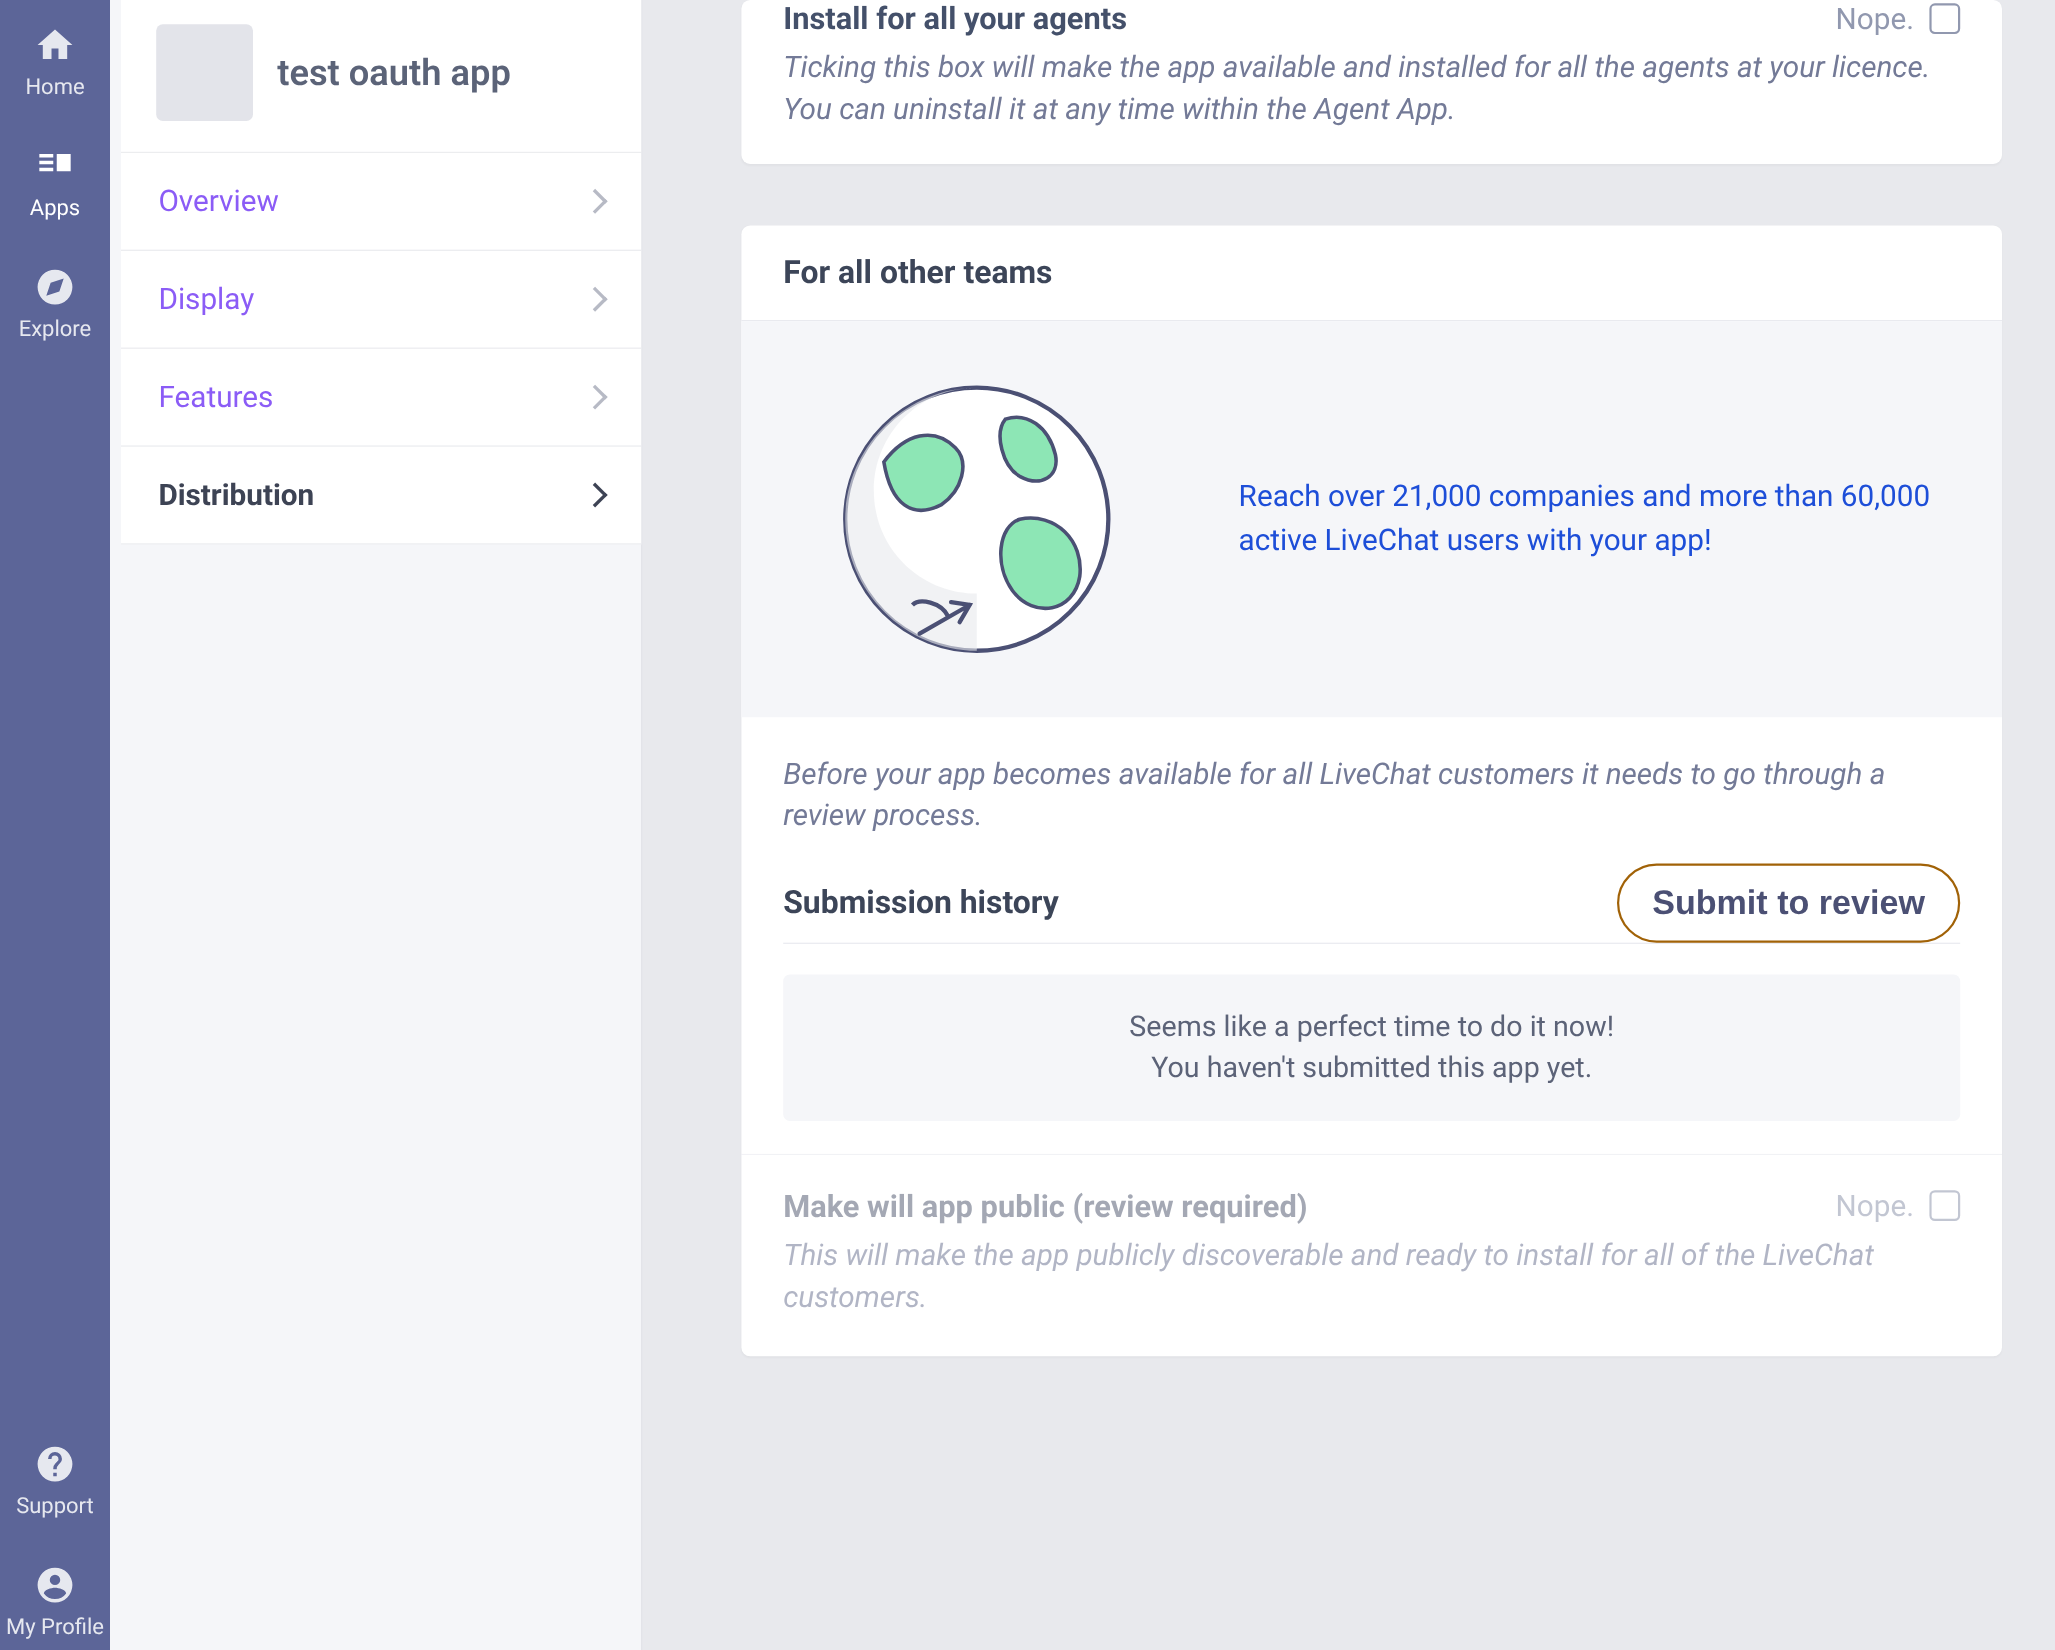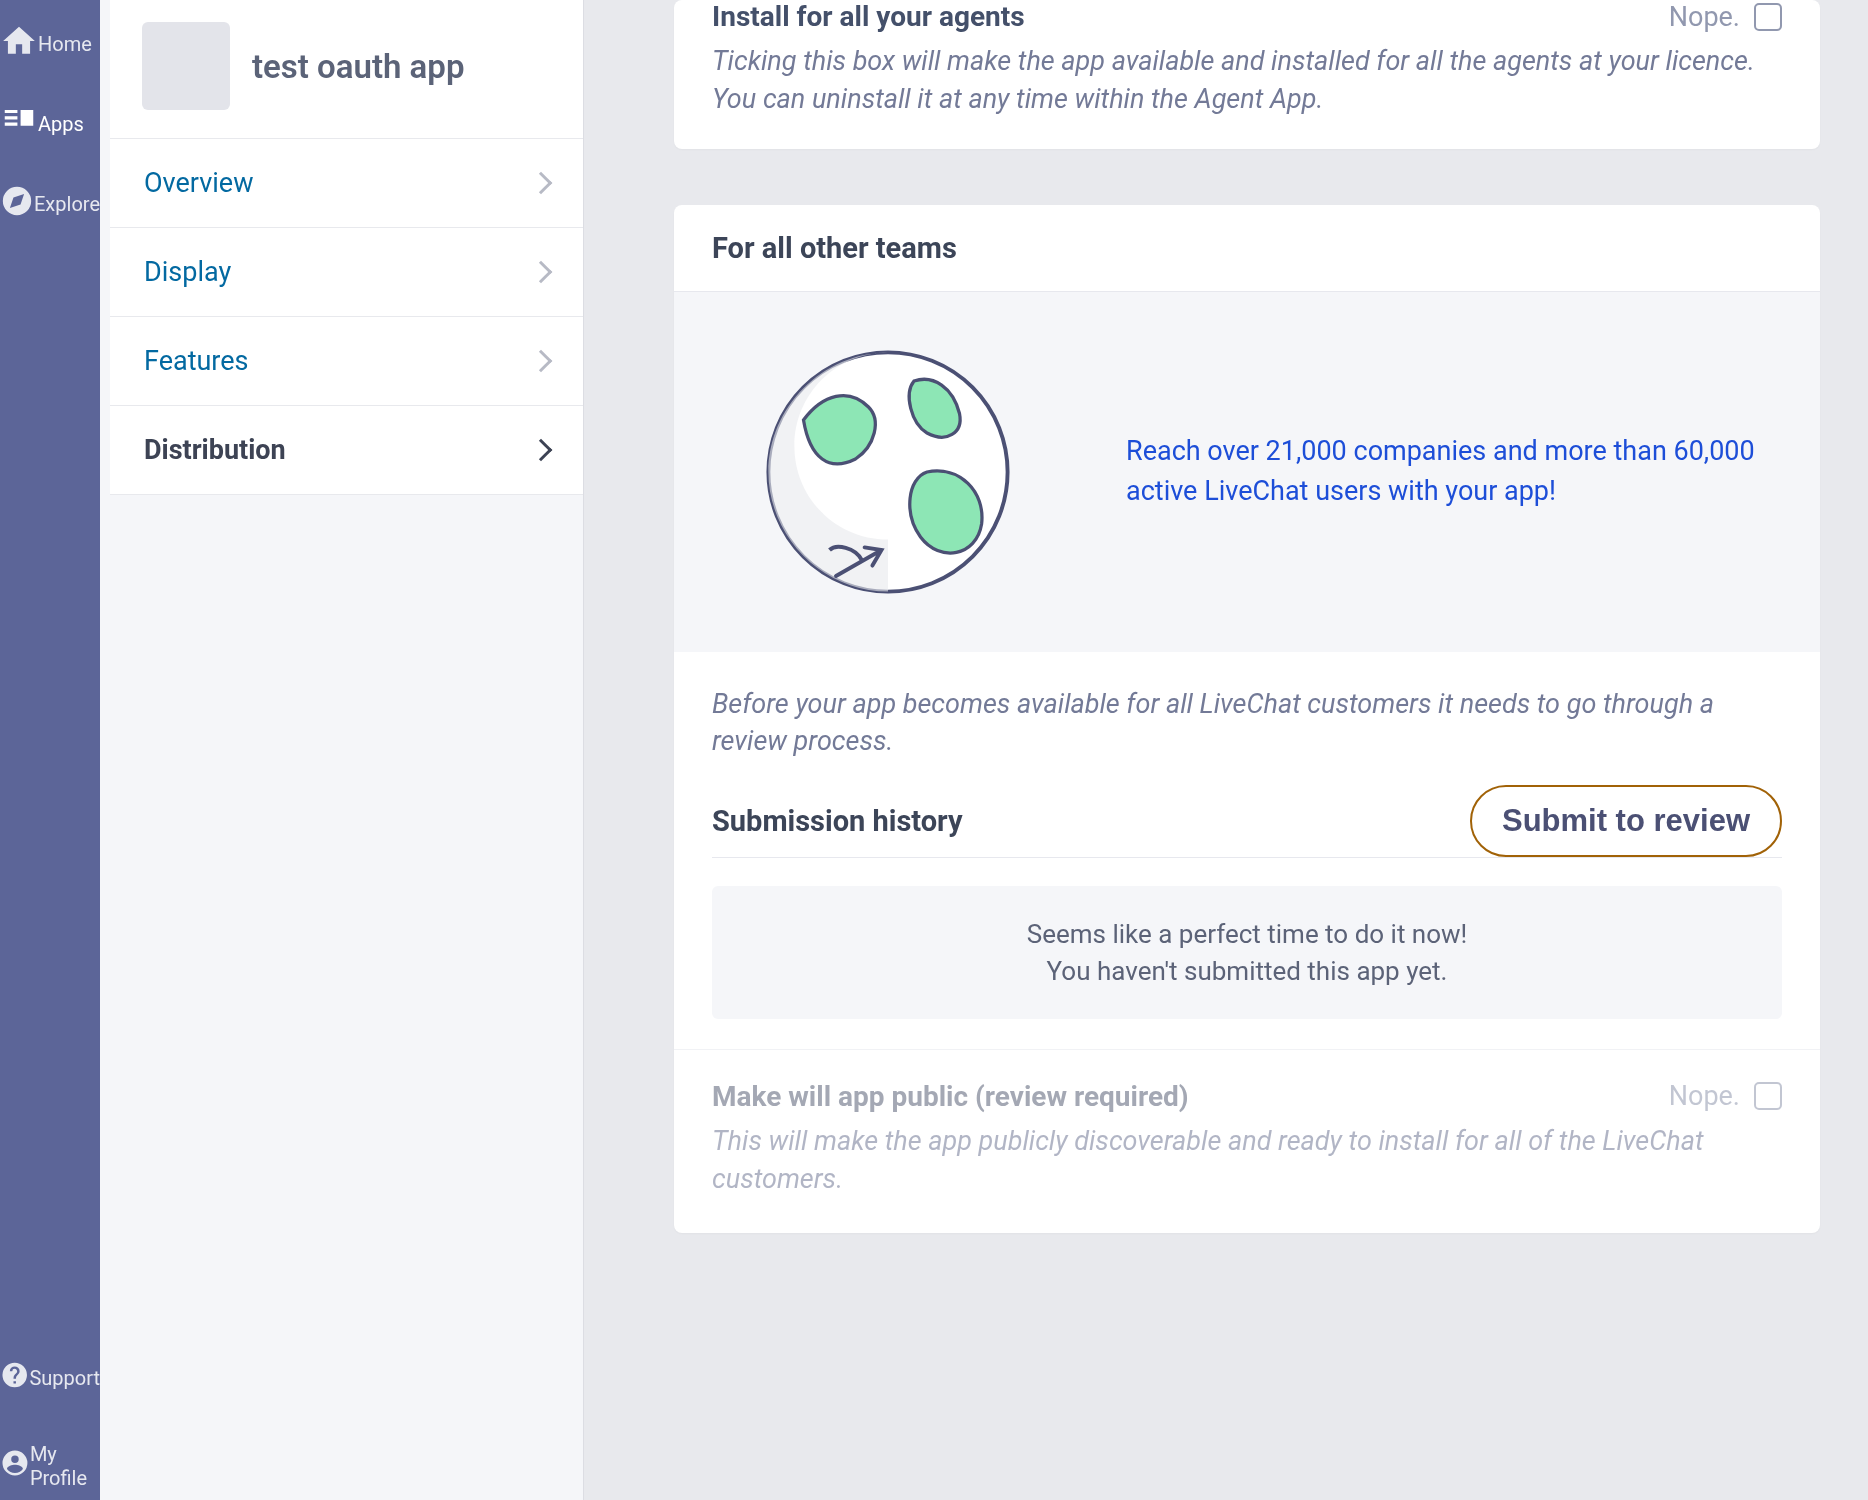--- a/index.html
+++ b/index.html
@@ -18,21 +18,21 @@
       width: 100px;
       background: #5c6598;
       display: flex;
       flex-direction: column;
       align-items: center;
       padding-top: 18px;
       color: #fff;
     }
     .nav-item {
       display: flex;
-      flex-direction: row;
+      flex-direction: column;
       align-items: center;
       margin-bottom: 34px;
       opacity: 0.85;
       cursor: pointer;
       width: 100%;
       padding: 4px 0;
     }
     .nav-item.active { opacity: 1; }
     .nav-item svg { width: 38px; height: 38px; fill: #fff; }
     .nav-item-label { font-size: 20px; margin-top: 6px; }
@@ -65,21 +65,21 @@
       color: #5b6378;
     }
     .menu-list { background: #fff; margin-left: 10px; }
     .menu-item {
       display: flex;
       justify-content: space-between;
       align-items: center;
       padding: 28px 34px;
       border-bottom: 1px solid #e8e9ed;
       font-size: 27px;
-      color: #0369a1;
+      color: #8b5cf6;
       cursor: pointer;
     }
     .menu-item.active { font-weight: 700; color: #3d4354; }
     .chevron {
       width: 16px; height: 16px;
       border-right: 3px solid #b7bac5;
       border-bottom: 3px solid #b7bac5;
       transform: rotate(-45deg);
     }
     .menu-item.active .chevron { border-color: #3d4354; }

